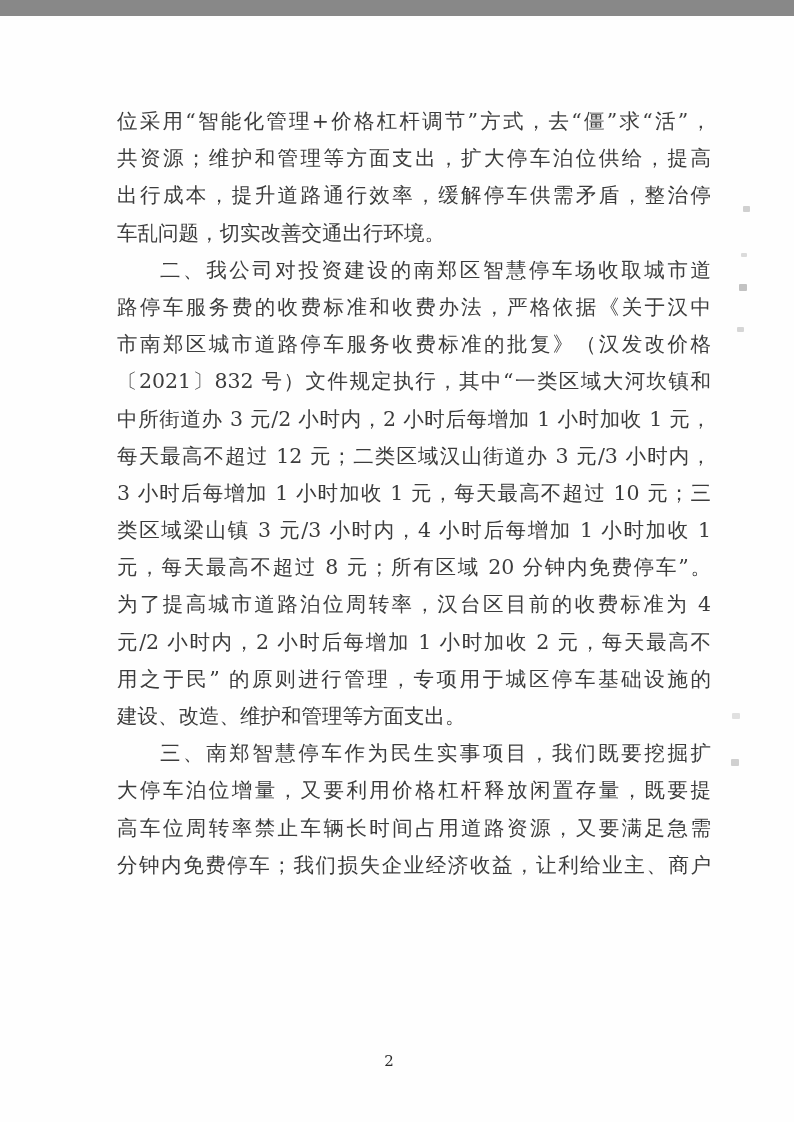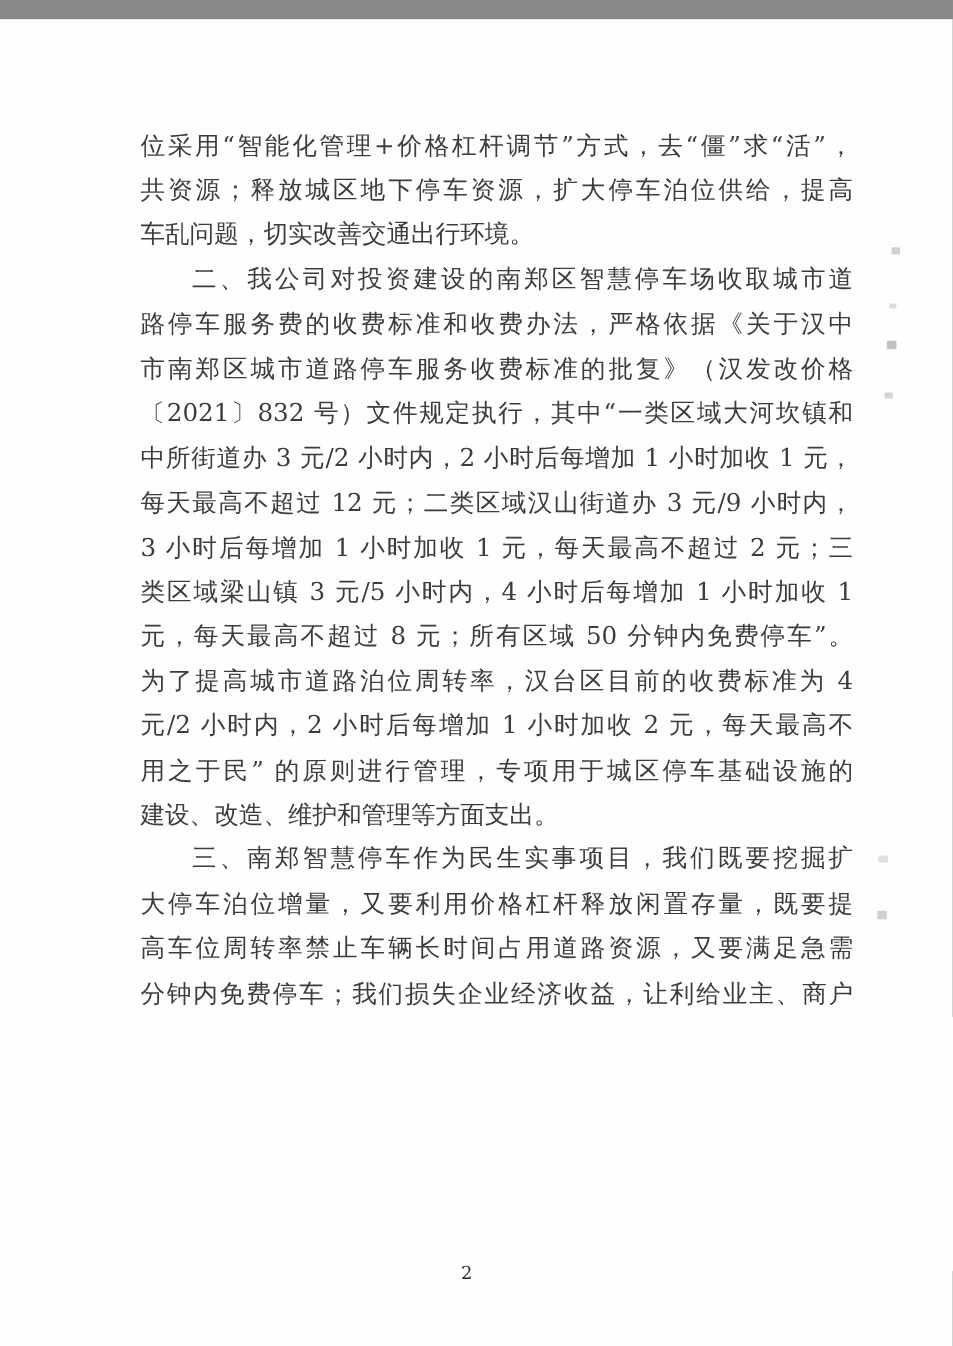--- a/index.html
+++ b/index.html
@@ -56,33 +56,34 @@
     border-radius: 1px;
   }
 </style>
 </head>
 <body>
 
 <div class="page">
   <main class="body-text">
       <div>
         <div class="line">位采用“智能化管理+价格杠杆调节”方式，去“僵”求“活”，</div>
-        <div class="line">共资源；释放城区地下停车资源，扩大停车泊位供给，提高</div>
+        <div class="line">共资源；维护和管理等方面支出，扩大停车泊位供给，提高</div>
+        <div class="line">出行成本，提升道路通行效率，缓解停车供需矛盾，整治停</div>
         <div class="line last">车乱问题，切实改善交通出行环境。</div>
       </div>
       <div>
         <div class="line indent">二、我公司对投资建设的南郑区智慧停车场收取城市道</div>
         <div class="line">路停车服务费的收费标准和收费办法，严格依据《关于汉中</div>
         <div class="line">市南郑区城市道路停车服务收费标准的批复》（汉发改价格</div>
         <div class="line">〔2021〕832 号）文件规定执行，其中“一类区域大河坎镇和</div>
         <div class="line">中所街道办 3 元/2 小时内，2 小时后每增加 1 小时加收 1 元，</div>
-        <div class="line">每天最高不超过 12 元；二类区域汉山街道办 3 元/9 小时内，</div>
-        <div class="line">3 小时后每增加 1 小时加收 1 元，每天最高不超过 2 元；三</div>
-        <div class="line">类区域梁山镇 3 元/5 小时内，4 小时后每增加 1 小时加收 1</div>
-        <div class="line">元，每天最高不超过 8 元；所有区域 50 分钟内免费停车”。</div>
+        <div class="line">每天最高不超过 12 元；二类区域汉山街道办 3 元/3 小时内，</div>
+        <div class="line">3 小时后每增加 1 小时加收 1 元，每天最高不超过 10 元；三</div>
+        <div class="line">类区域梁山镇 3 元/3 小时内，4 小时后每增加 1 小时加收 1</div>
+        <div class="line">元，每天最高不超过 8 元；所有区域 20 分钟内免费停车”。</div>
         <div class="line">为了提高城市道路泊位周转率，汉台区目前的收费标准为 4</div>
         <div class="line">元/2 小时内，2 小时后每增加 1 小时加收 2 元，每天最高不</div>
         <div class="line">用之于民” 的原则进行管理，专项用于城区停车基础设施的</div>
         <div class="line last">建设、改造、维护和管理等方面支出。</div>
       </div>
       <div>
         <div class="line indent">三、南郑智慧停车作为民生实事项目，我们既要挖掘扩</div>
         <div class="line">大停车泊位增量，又要利用价格杠杆释放闲置存量，既要提</div>
         <div class="line">高车位周转率禁止车辆长时间占用道路资源，又要满足急需</div>
         <div class="line">分钟内免费停车；我们损失企业经济收益，让利给业主、商户</div>

